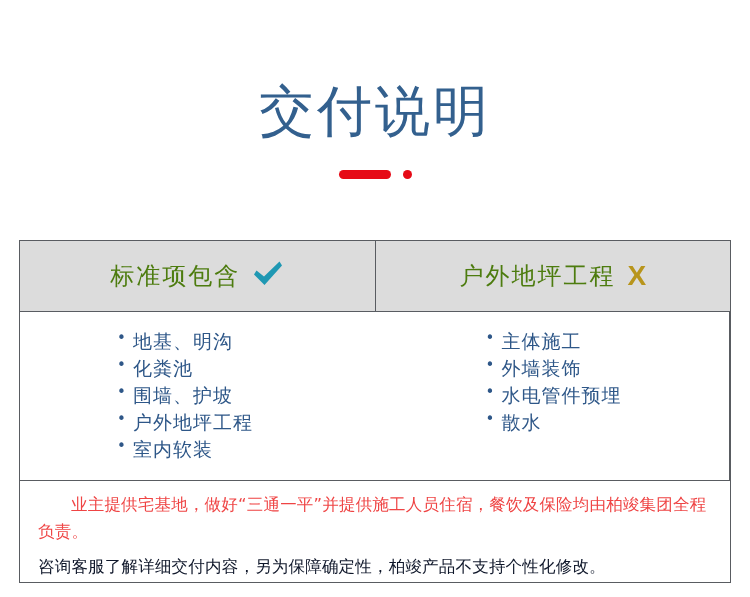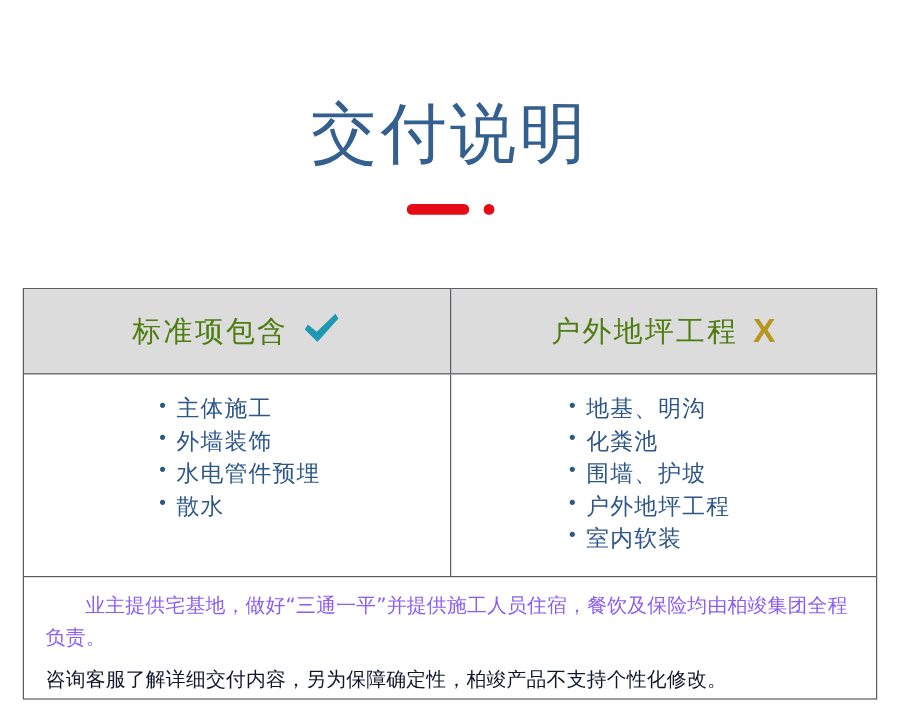--- a/index.html
+++ b/index.html
@@ -132,21 +132,21 @@
     color: #2e5788;
   }
 
   .table-note {
     flex: 1 1 auto;
     padding: 11px 18px 0 18px;
     box-sizing: border-box;
   }
   .note-main {
     font-size: 16.5px;
-    color: #8b5cf6;
+    color: #ef4444;
     line-height: 1.62;
     text-indent: 33px;
     margin: 0;
     letter-spacing: 0.2px;
   }
   .note-sub {
     font-size: 16.5px;
     color: #0f172a;
     line-height: 1.62;
     margin: 9px 0 0 0;
@@ -175,37 +175,37 @@
         </svg>
       </span>
     </div>
     <div class="head-cell right">
       <span class="head-label">户外地坪工程</span>
       <span class="x-icon">X</span>
     </div>
   </div>
 
   <div class="table-body">
-    <div class="body-cell left">
-      <ul class="item-list left-list">
-        <li>主体施工</li>
-        <li>外墙装饰</li>
-        <li>水电管件预埋</li>
-        <li>散水</li>
-      </ul>
-    </div>
     <div class="body-cell right">
       <ul class="item-list right-list">
         <li>地基、明沟</li>
         <li>化粪池</li>
         <li>围墙、护坡</li>
         <li>户外地坪工程</li>
         <li>室内软装</li>
       </ul>
     </div>
+    <div class="body-cell left">
+      <ul class="item-list left-list">
+        <li>主体施工</li>
+        <li>外墙装饰</li>
+        <li>水电管件预埋</li>
+        <li>散水</li>
+      </ul>
+    </div>
   </div>
 
   <div class="table-note">
     <p class="note-main">业主提供宅基地，做好“三通一平”并提供施工人员住宿，餐饮及保险均由柏竣集团全程负责。</p>
     <p class="note-sub">咨询客服了解详细交付内容，另为保障确定性，柏竣产品不支持个性化修改。</p>
   </div>
 
 </div>
 
 </body></html>

